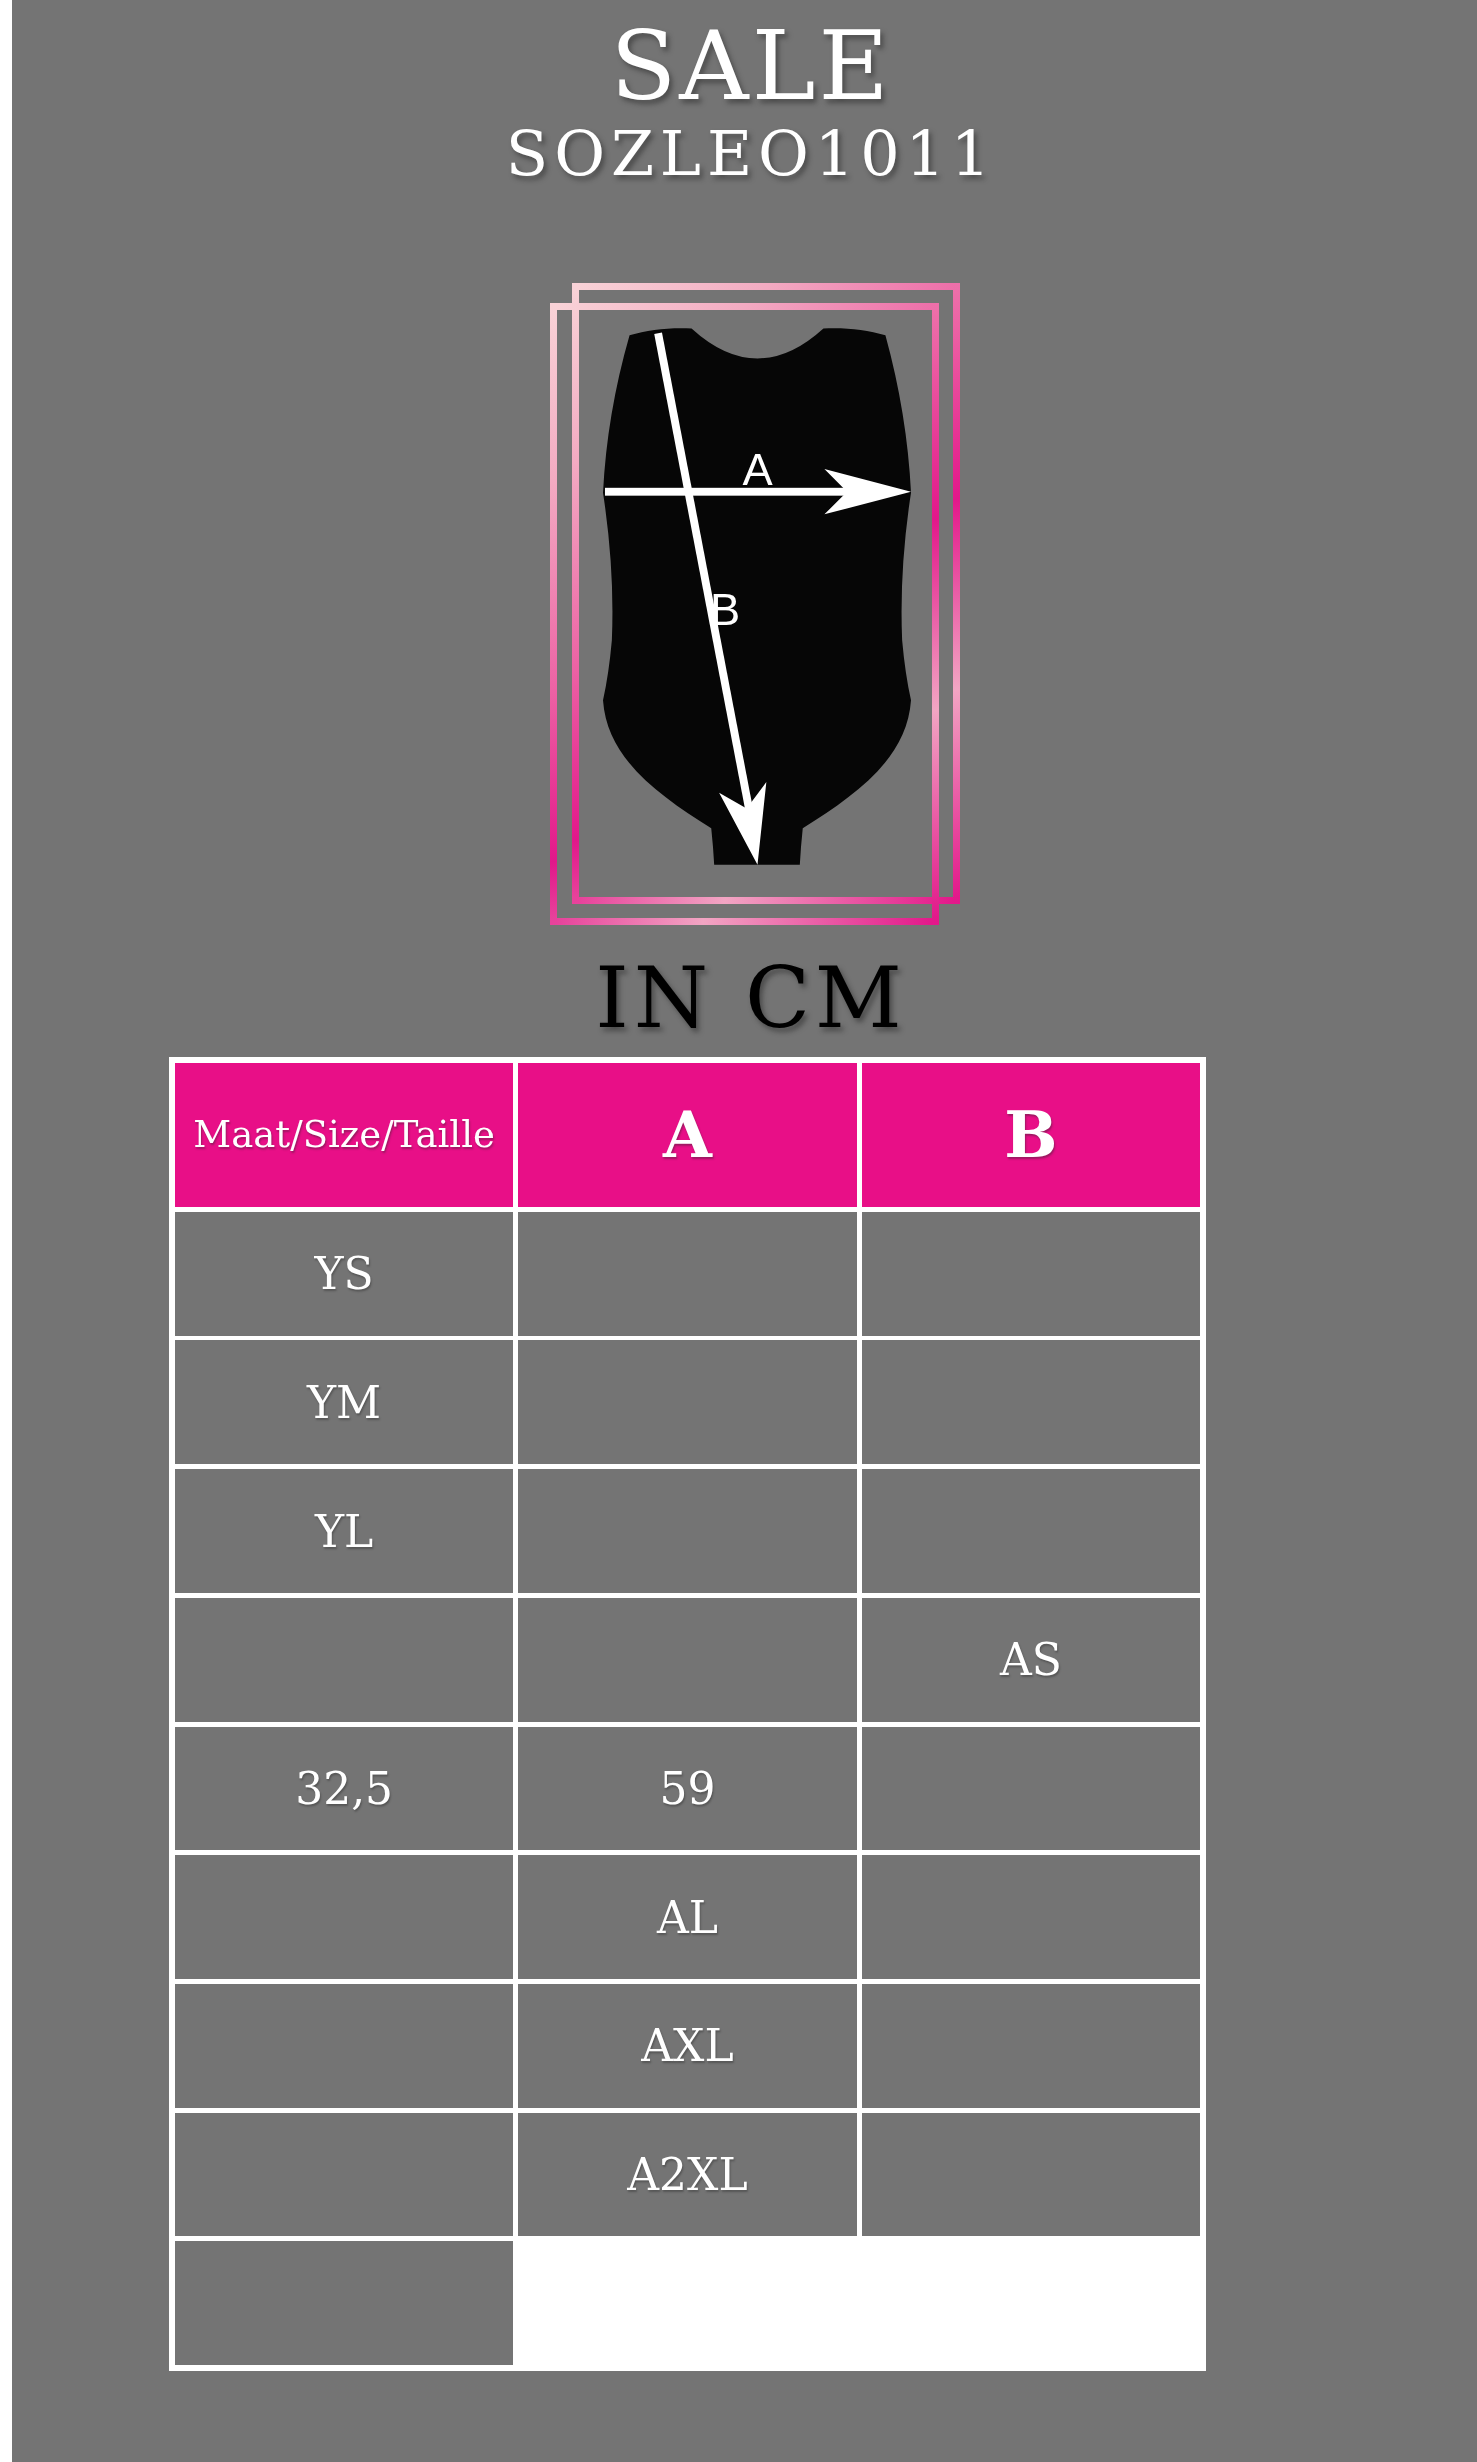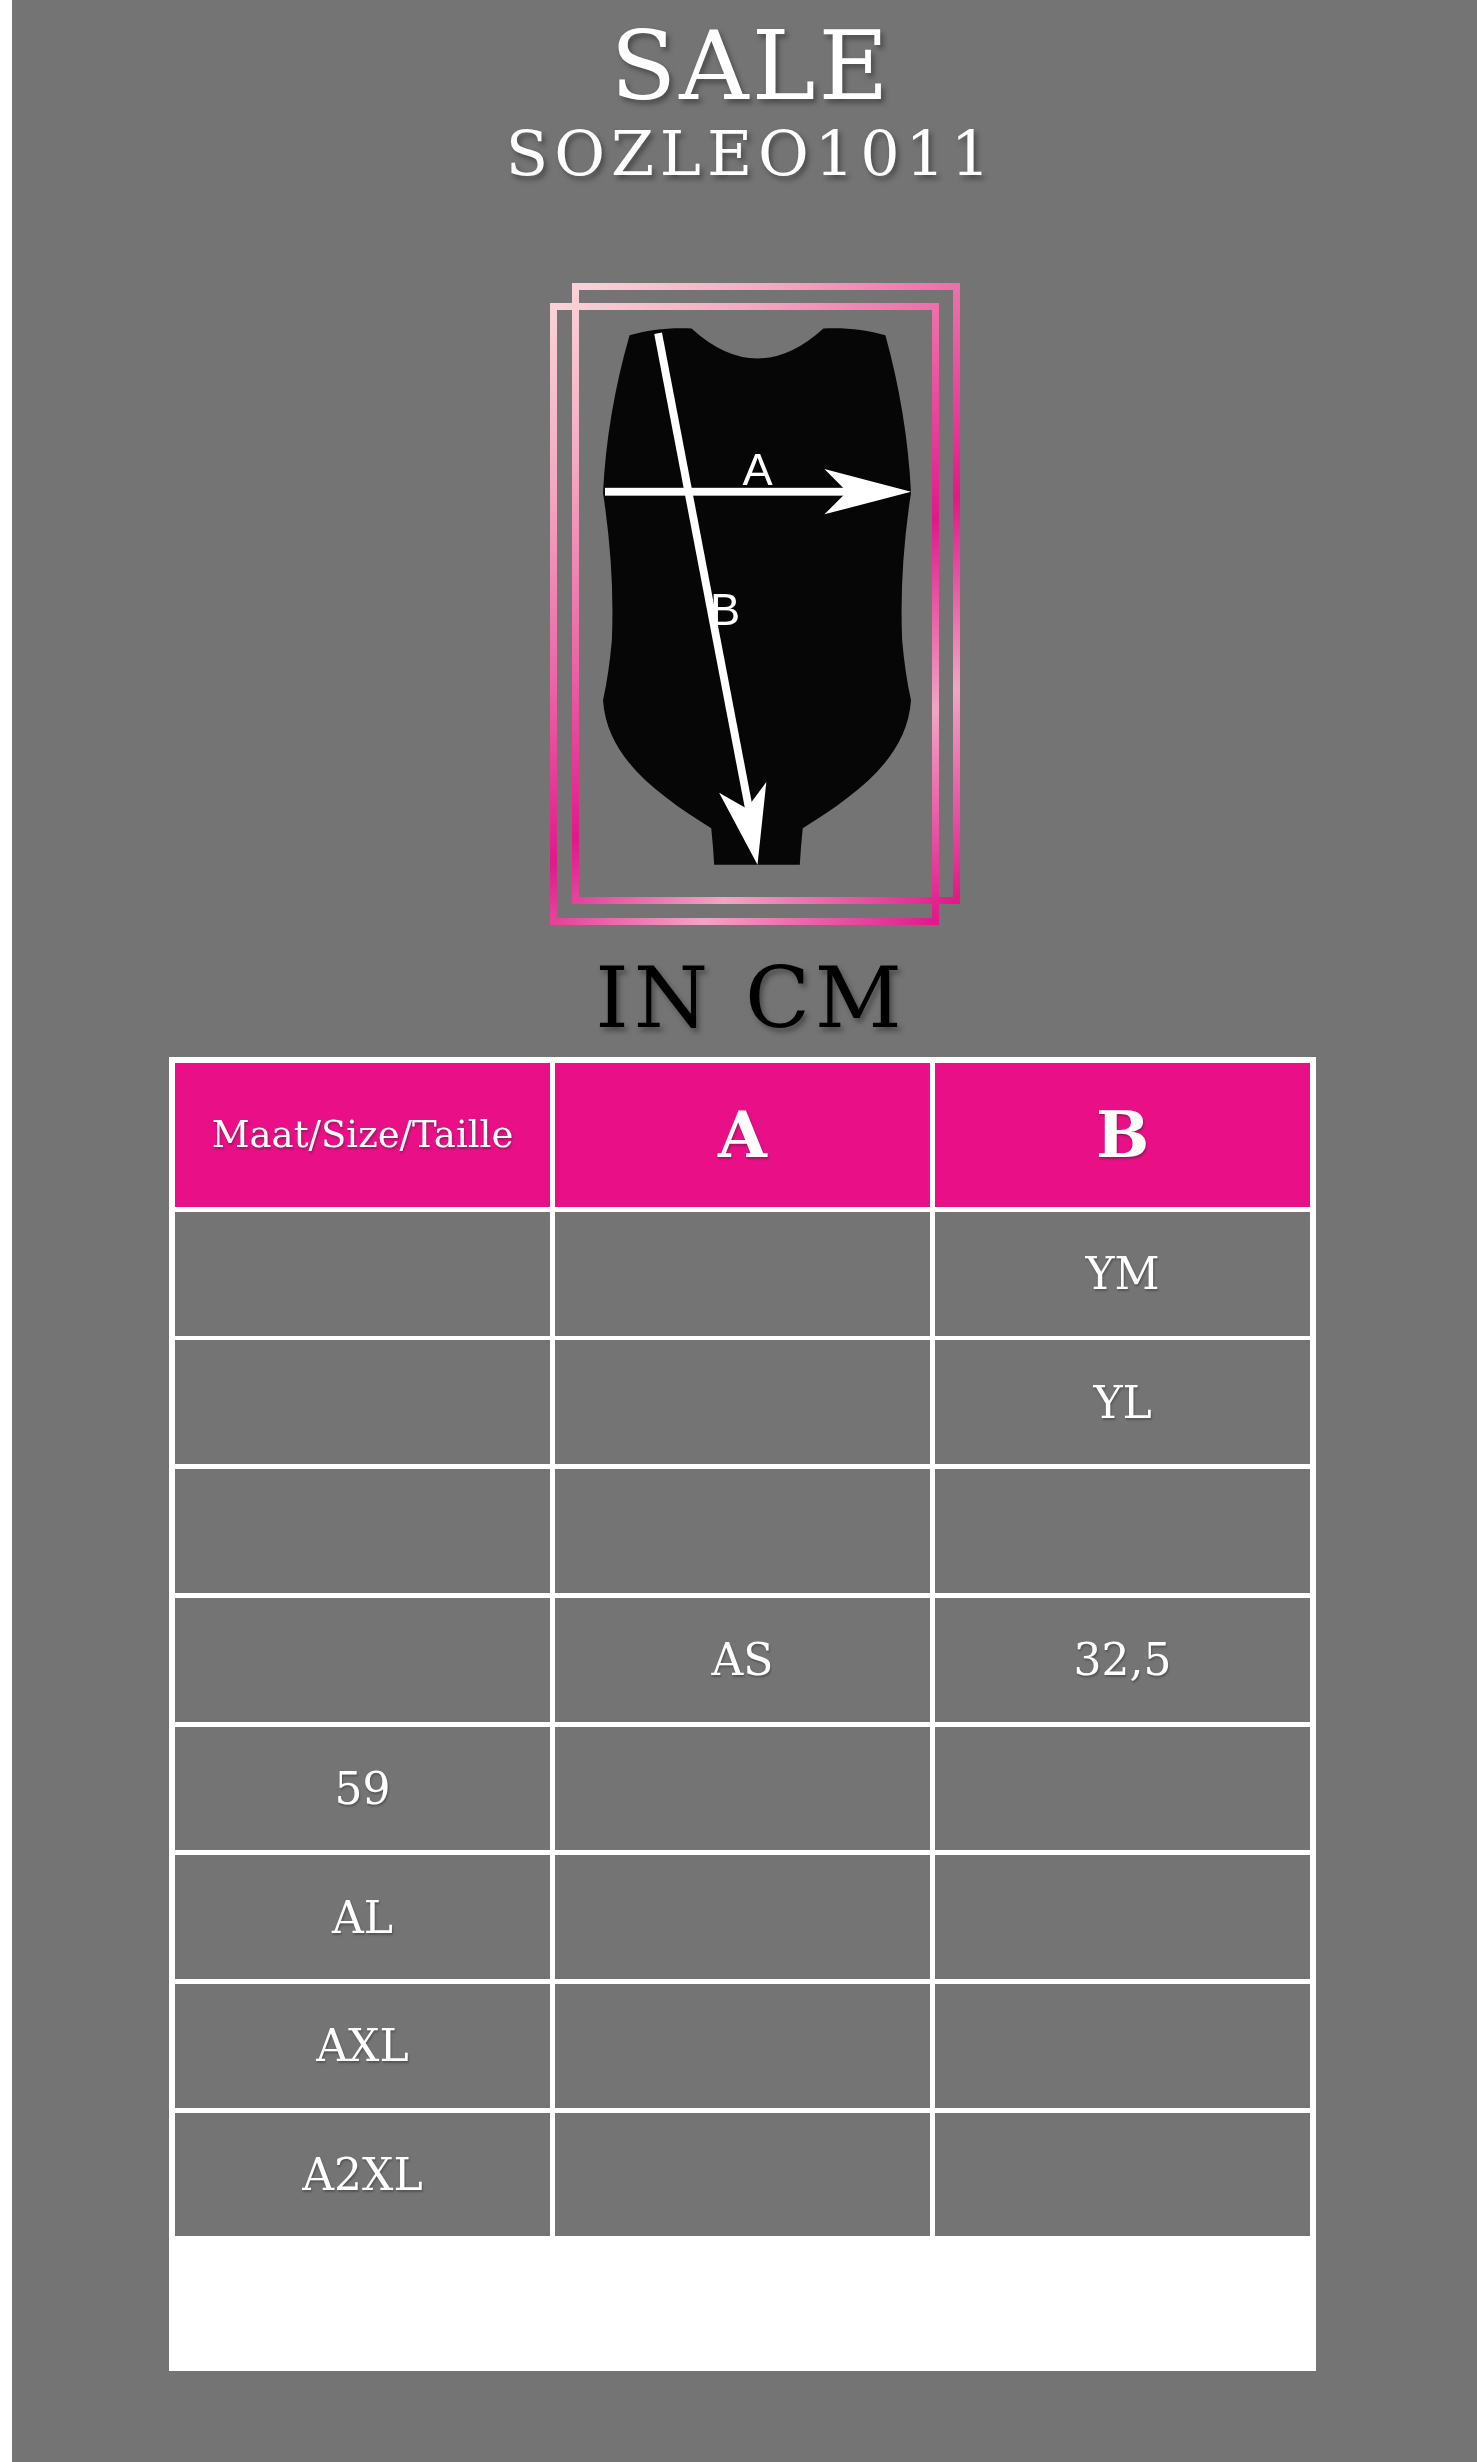--- a/index.html
+++ b/index.html
@@ -63,21 +63,21 @@
     text-align:center;
     color:#000000;
     font-size:85px;
     letter-spacing:4.9px;
     text-shadow:3px 3.9px 4.9px rgba(35,35,35,.5);
   }
   
   .size-table{
     position:absolute;
     left:157px; top:1057px;
-    width:1147px; height:1314px;
+    width:1037px; height:1314px;
     box-sizing:border-box;
     background:#ffffff;
     padding:5.9px;
     display:grid;
     grid-template-columns:repeat(3,1fr);
     grid-template-rows:144px repeat(9,1fr);
     gap:4.9px;
   }
   .cell{
     background:var(--bg,#747474);
@@ -132,20 +132,21 @@
     <text x="124" y="304" text-anchor="middle">B</text>
   </svg>
 
   <div class="units">IN CM</div>
 
   <div class="size-table">
     <div class="cell header size-head">Maat/Size/Taille</div>
     <div class="cell header letter-head">A</div>
     <div class="cell header letter-head">B</div>
 
+    <div class="cell">YS</div>
     <div class="cell"></div>
     <div class="cell"></div>
 
     <div class="cell">YM</div>
     <div class="cell"></div>
     <div class="cell"></div>
 
     <div class="cell">YL</div>
     <div class="cell"></div>
     <div class="cell"></div>

